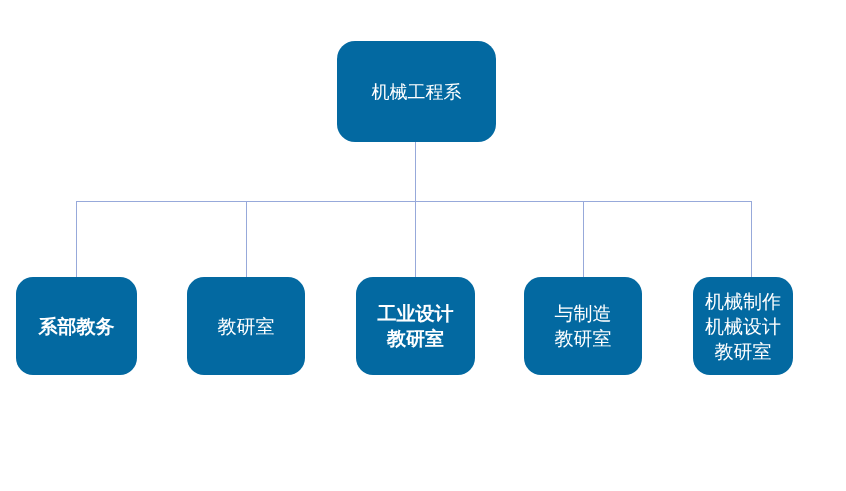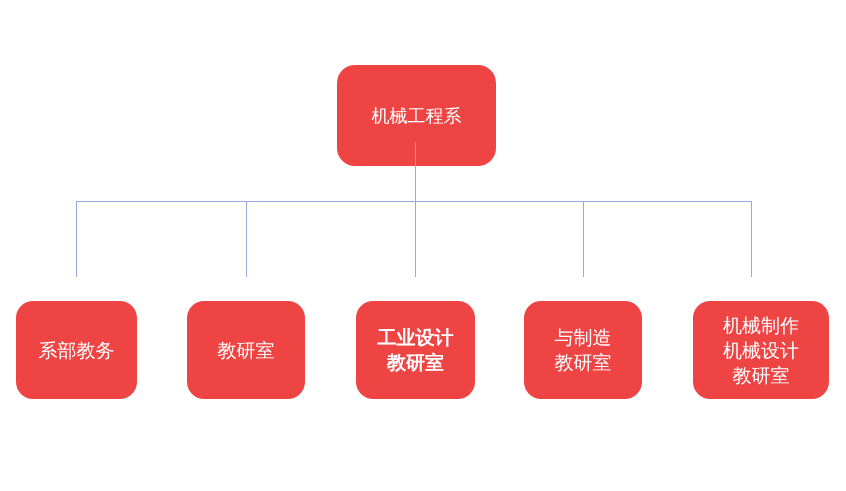--- a/index.html
+++ b/index.html
@@ -10,50 +10,49 @@
   }
   .canvas {
     position: relative;
     width: 846px;
     height: 491px;
     background: #ffffff;
     overflow: hidden;
   }
   .node {
     position: absolute;
-    background: #ef4444;
+    background: #0369a1;
     border-radius: 18px;
     color: #ffffff;
     display: flex;
     flex-direction: column;
     align-items: center;
     justify-content: center;
     text-align: center;
-    margin-top: 24px;
   }
   .node-root {
     left: 337px;
     top: 41px;
     width: 159px;
     height: 101px;
     font-size: 18px;
     line-height: 24px;
   }
   .node-child {
     top: 277px;
     height: 98px;
     font-size: 19px;
     line-height: 25px;
     border-radius: 17px;
   }
-  .node-c1 { left: 16px;  width: 121px; }
+  .node-c1 { left: 16px;  width: 121px; font-weight: bold; }
   .node-c2 { left: 187px; width: 118px; }
   .node-c3 { left: 356px; width: 119px; font-weight: bold; }
   .node-c4 { left: 524px; width: 118px; }
-  .node-c5 { left: 693px; width: 136px; }
+  .node-c5 { left: 693px; width: 100px; }
   .line {
     position: absolute;
     background: #97a9da;
   }
   .stem {
     left: 415px;
     top: 142px;
     width: 1px;
     height: 60px;
   }

